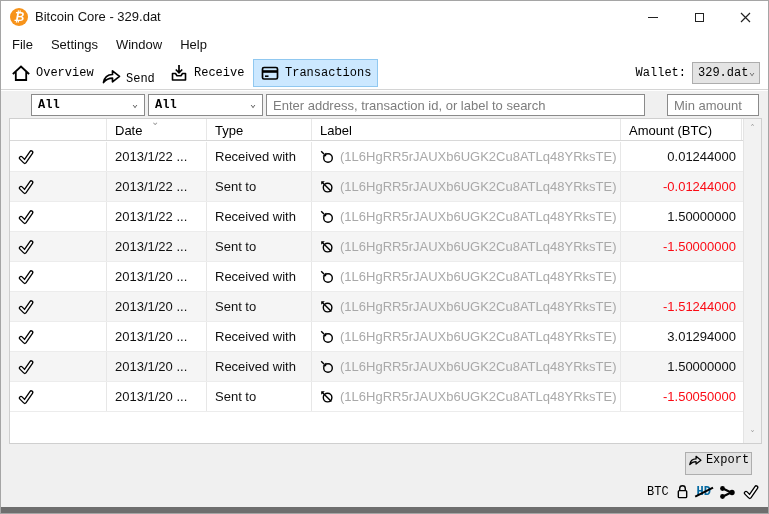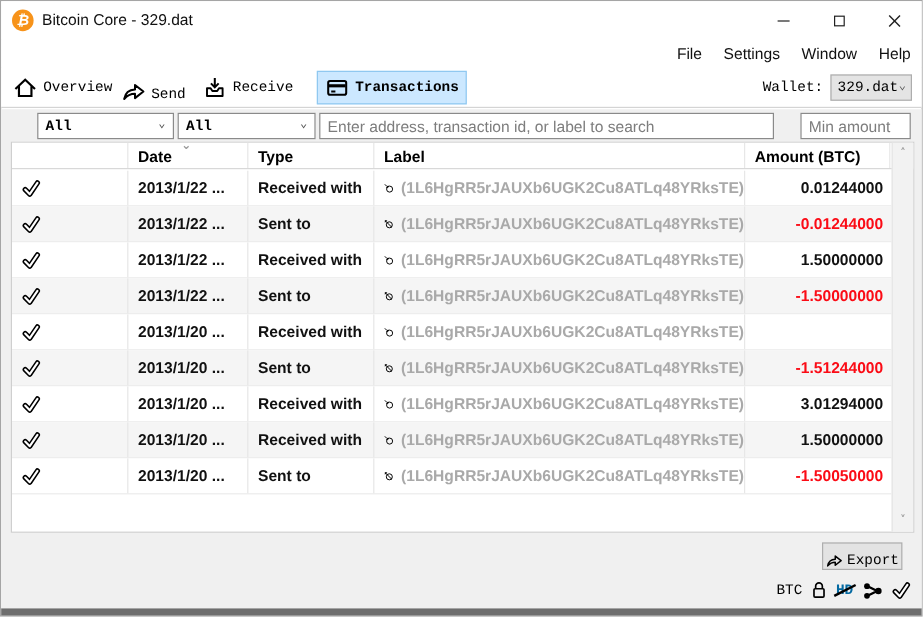--- a/index.html
+++ b/index.html
@@ -21,34 +21,34 @@
   .app-icon{position:absolute;left:9px;top:7px;width:18px;height:18px;border-radius:50%;
     background:var(--orange);color:#fff;font-weight:bold;font-style:italic;font-size:12px;
     display:flex;align-items:center;justify-content:center;font-family:"DejaVu Sans",sans-serif;}
   .win-title{position:absolute;left:34px;top:8px;font-size:13px;color:#111;}
   .win-controls{position:absolute;right:0;top:0;height:32px;display:flex;}
   .win-btn{width:46px;height:32px;display:flex;align-items:center;justify-content:center;background:transparent;border:0;cursor:default;}
   .glyph-min{width:10px;height:1px;background:#222;}
   .glyph-max{width:9px;height:9px;border:1px solid #222;}
 
   
-  .menubar{position:absolute;top:32px;left:0;right:0;height:23px;background:#fff;display:flex;align-items:center;padding-left:2px;justify-content:flex-end;}
+  .menubar{position:absolute;top:32px;left:0;right:0;height:23px;background:#fff;display:flex;align-items:center;padding-left:2px;}
   .menu-item{font-size:13px;color:#111;padding:3px 9px;}
 
   
   .toolbar{position:absolute;top:55px;left:0;right:0;height:34px;background:#fff;border-bottom:1px solid #d4d4d4;}
   .tool-btn{position:absolute;top:3px;height:28px;display:flex;align-items:center;gap:5px;
     font-family:"Liberation Mono","DejaVu Sans Mono",monospace;font-size:12px;color:#000;
     background:transparent;border:1px solid transparent;padding:0 6px;}
   .tool-btn svg{flex:0 0 auto;}
   .tool-btn.selected{background:var(--sel-bg);border:1px solid var(--sel-border);}
   .tb-overview{left:3px;}
   .tb-send{left:93px;align-items:flex-end;}
   .tb-receive{left:161px;}
-  .tb-transactions{left:263px;font-weight:bold;}
+  .tb-transactions{left:252px;}
   .wallet-area{position:absolute;right:8px;top:6px;display:flex;align-items:center;gap:6px;}
   .wallet-label{font-family:"Liberation Mono","DejaVu Sans Mono",monospace;font-size:12px;color:#000;}
   .wallet-select{width:68px;height:22px;background:#e4e4e4;border:1px solid #adadad;
     display:flex;align-items:center;justify-content:space-between;padding:0 4px 0 5px;
     font-family:"Liberation Mono","DejaVu Sans Mono",monospace;font-size:12px;}
   .chev{color:#555;font-size:10px;line-height:1;}
 
   
   .lower-bg{position:absolute;top:90px;left:0;right:0;bottom:6px;background:var(--panel);}
 
@@ -58,21 +58,21 @@
     font-family:"Liberation Mono","DejaVu Sans Mono",monospace;font-size:12px;font-weight:bold;}
   .combo-date{left:30px;width:114px;}
   .combo-type{left:147px;width:115px;}
   .filter-input{position:absolute;top:93px;height:22px;background:#fff;border:1px solid #8a8a8a;
     font-family:Liberation Sans, sans-serif;font-size:13px;color:#6d28d9;padding:0 6px;outline:none;}
   .filter-input::placeholder{color:#7d7d7d;opacity:1;}
   .search-input{left:265px;width:379px;}
   .min-amount-input{left:666px;width:92px;}
 
   
-  .table{position:absolute;left:8px;top:117px;width:753px;height:326px;background:#fff;border:1px solid #cfcfcf;font-weight:bold;}
+  .table{position:absolute;left:8px;top:117px;width:753px;height:326px;background:#fff;border:1px solid #cfcfcf;}
   .thead{position:relative;height:22px;border-bottom:1px solid #d8d8d8;display:flex;background:#fff;}
   .hc{font-size:13px;color:#000;display:flex;align-items:flex-end;padding:0 0 2px 8px;border-right:1px solid #e7e7e7;}
   .hc:last-child{border-right:0;justify-content:flex-end;padding-right:6px;}
   .sort-ind{position:absolute;left:141px;top:-3px;color:#9a9a9a;font-size:10px;font-family:"DejaVu Sans",sans-serif;}
   .rows{position:absolute;top:23px;left:0;right:18px;bottom:0;overflow:hidden;}
   .trow{height:30px;display:flex;border-bottom:1px solid #ececec;background:#fff;}
   .trow.alt{background:#f5f5f5;}
   .c{display:flex;align-items:center;padding-left:8px;font-size:13px;color:#111;border-right:1px solid #e7e7e7;overflow:hidden;white-space:nowrap;}
   .c-status{width:97px;}
   .c-date{width:100px;}
@@ -88,21 +88,21 @@
   .c-amount.neg{color:var(--neg);}
 
   
   .vscroll{position:absolute;top:0;right:0;bottom:0;width:18px;background:#f2f2f2;border-left:1px solid #e4e4e4;}
   .scroll-arrow{position:absolute;left:0;width:100%;text-align:center;color:#9a9a9a;font-size:9px;font-family:"DejaVu Sans",sans-serif;}
   .scroll-up{top:4px;}
   .scroll-down{bottom:4px;}
 
   
   .export-btn{position:absolute;left:684px;top:451px;width:67px;height:23px;background:#e3e3e3;border:1px solid #aeaeae;
-    display:flex;align-items:flex-end;justify-content:center;gap:4px;
+    display:flex;align-items:flex-start;justify-content:center;gap:4px;
     font-family:"Liberation Mono","DejaVu Sans Mono",monospace;font-size:12px;color:#000;}
   .statusbar{position:absolute;right:9px;top:481px;height:20px;display:flex;align-items:center;gap:7px;}
   .unit-label{font-family:"Liberation Mono","DejaVu Sans Mono",monospace;font-size:12px;color:#000;}
   .hd-badge{position:relative;font-family:"Liberation Mono","DejaVu Sans Mono",monospace;font-size:12px;font-weight:bold;color:#0369a1;padding:0 1px;}
   .hd-badge::after{content:"";position:absolute;left:-2px;right:-2px;top:45%;height:1.6px;background:#000;transform:rotate(-27deg);}
 
   .bottom-strip{position:absolute;left:0;right:0;bottom:0;height:6px;background:#6e6e6e;}
 </style>
 </head>
 <body>

